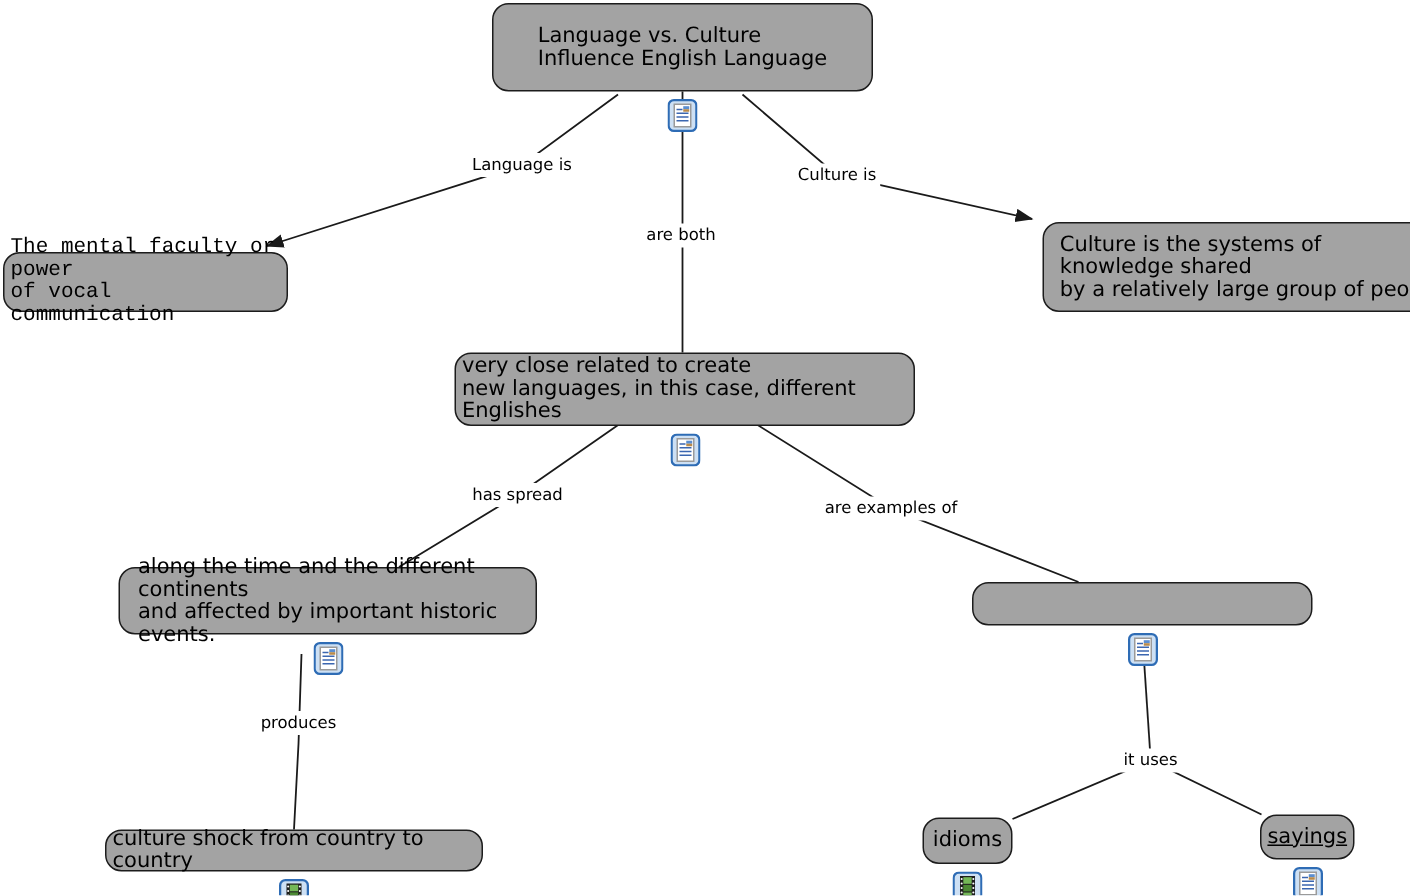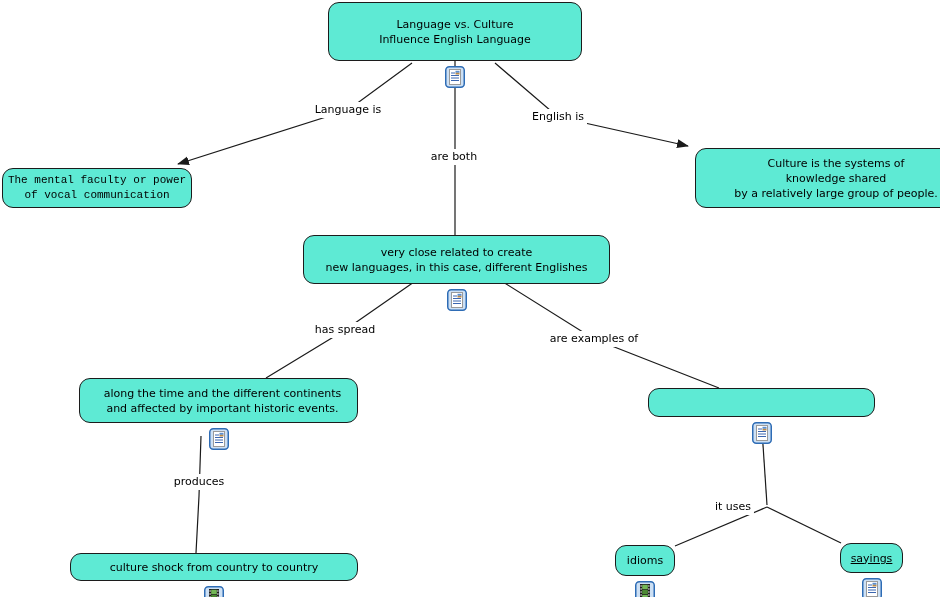--- a/index.html
+++ b/index.html
@@ -3,23 +3,23 @@
 <meta charset="utf-8">
 <style>
   html,body{margin:0;padding:0;background:#fff;}
   #canvas{
     position:relative;width:940px;height:597px;background:#ffffff;overflow:hidden;
     font-family:"DejaVu Sans","Liberation Sans",sans-serif;
   }
   #wires{position:absolute;left:0;top:0;width:940px;height:597px;}
   .node{
     position:absolute;box-sizing:border-box;
-    background:#5eead4;border:1px solid #1c1c1c;border-radius:11px;
-    display:flex;align-items:center;justify-content:center;text-align:center;
-    font-size:11px;line-height:15px;color:#000;white-space:pre-line;
+    background:#a3a3a3;border:1px solid #1c1c1c;border-radius:11px;
+    display:flex;align-items:center;justify-content:center;text-align:left;
+    font-size:14px;line-height:15px;color:#000;white-space:pre-line;
     padding:2px 4px;
   }
   .link-label{
     position:absolute;transform:translate(-50%,-50%);
     background:#ffffff;color:#000;font-size:11px;line-height:14px;
     padding:1px 3px;white-space:nowrap;
   }
   .res-icon{
     position:absolute;left:50%;bottom:-13px;transform:translateX(-50%);
     width:20px;height:22px;display:block;cursor:pointer;
@@ -108,21 +108,21 @@
       <svg width="20" height="22" viewBox="0 0 20 22">
         <rect x="0.75" y="0.75" width="18.5" height="20.5" rx="3.5" fill="#cde0f4" stroke="#2e6cb5" stroke-width="1.5"></rect>
         <rect x="4.5" y="3.5" width="11" height="15" fill="#ffffff" stroke="#9a9a9a" stroke-width="1"></rect>
         <path d="M6 7h4 M6 9.5h8 M6 12h8 M6 14.5h8" stroke="#3b66b0" stroke-width="1"></path>
         <rect x="10.5" y="4.8" width="4" height="2" fill="#5b8ed0"></rect>
         <rect x="10.5" y="6.8" width="4" height="1.7" fill="#b98a4a"></rect>
       </svg>
     </span>
   </div>
 
-  <div class="node" style="left:70px;top:553px;width:288px;height:28px;">
+  <div class="node" style="left:70px;top:553px;width:252px;height:28px;">
     <span>culture shock from country to country</span>
     <span class="res-icon">
       <svg width="20" height="22" viewBox="0 0 20 22">
         <rect x="0.75" y="0.75" width="18.5" height="20.5" rx="3.5" fill="#cde0f4" stroke="#2e6cb5" stroke-width="1.5"></rect>
         <rect x="5" y="3" width="10" height="16.5" fill="#1e1e1e"></rect>
         <rect x="7.2" y="3.8" width="5.6" height="4.4" fill="#74b857"></rect>
         <rect x="7.2" y="8.9" width="5.6" height="4.4" fill="#4c8a33"></rect>
         <rect x="7.2" y="14" width="5.6" height="4.4" fill="#74b857"></rect>
         <g fill="#ffffff">
           <circle cx="6.1" cy="5" r="0.7"></circle>
@@ -172,20 +172,20 @@
         <rect x="0.75" y="0.75" width="18.5" height="20.5" rx="3.5" fill="#cde0f4" stroke="#2e6cb5" stroke-width="1.5"></rect>
         <rect x="4.5" y="3.5" width="11" height="15" fill="#ffffff" stroke="#9a9a9a" stroke-width="1"></rect>
         <path d="M6 7h4 M6 9.5h8 M6 12h8 M6 14.5h8" stroke="#3b66b0" stroke-width="1"></path>
         <rect x="10.5" y="4.8" width="4" height="2" fill="#5b8ed0"></rect>
         <rect x="10.5" y="6.8" width="4" height="1.7" fill="#b98a4a"></rect>
       </svg>
     </span>
   </div>
 
   <div class="link-label" style="left:348px;top:110px;">Language is</div>
-  <div class="link-label" style="left:558px;top:117px;">English is</div>
+  <div class="link-label" style="left:558px;top:117px;">Culture is</div>
   <div class="link-label" style="left:454px;top:157px;">are both</div>
   <div class="link-label" style="left:345px;top:330px;">has spread</div>
   <div class="link-label" style="left:594px;top:339px;text-align:right;">are examples of</div>
   <div class="link-label" style="left:199px;top:482px;">produces</div>
-  <div class="link-label" style="left:733px;top:507px;text-align:right;">it uses</div>
+  <div class="link-label" style="left:767px;top:507px;text-align:right;">it uses</div>
 
 </div>
 
 </body></html>

